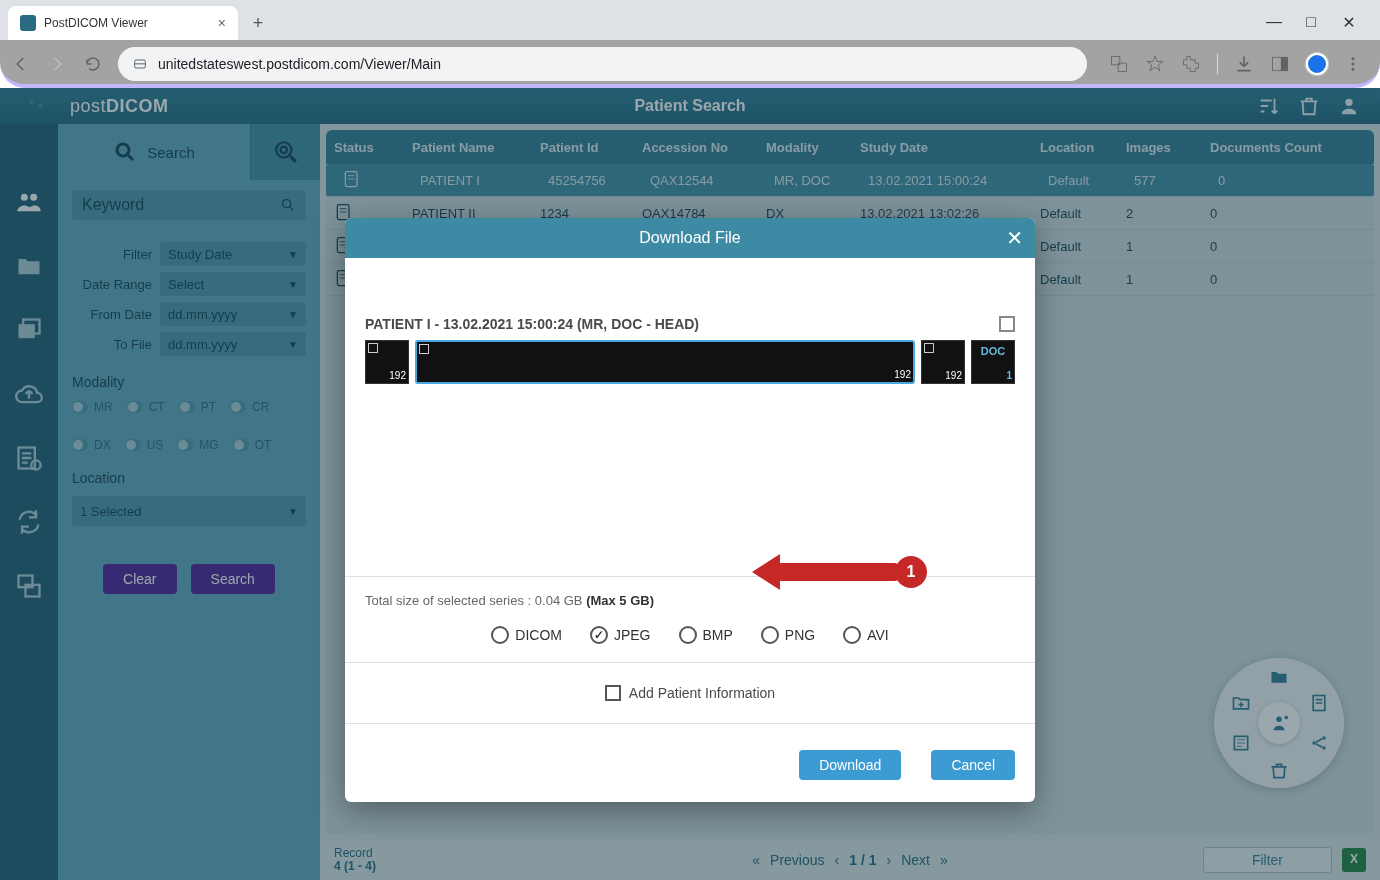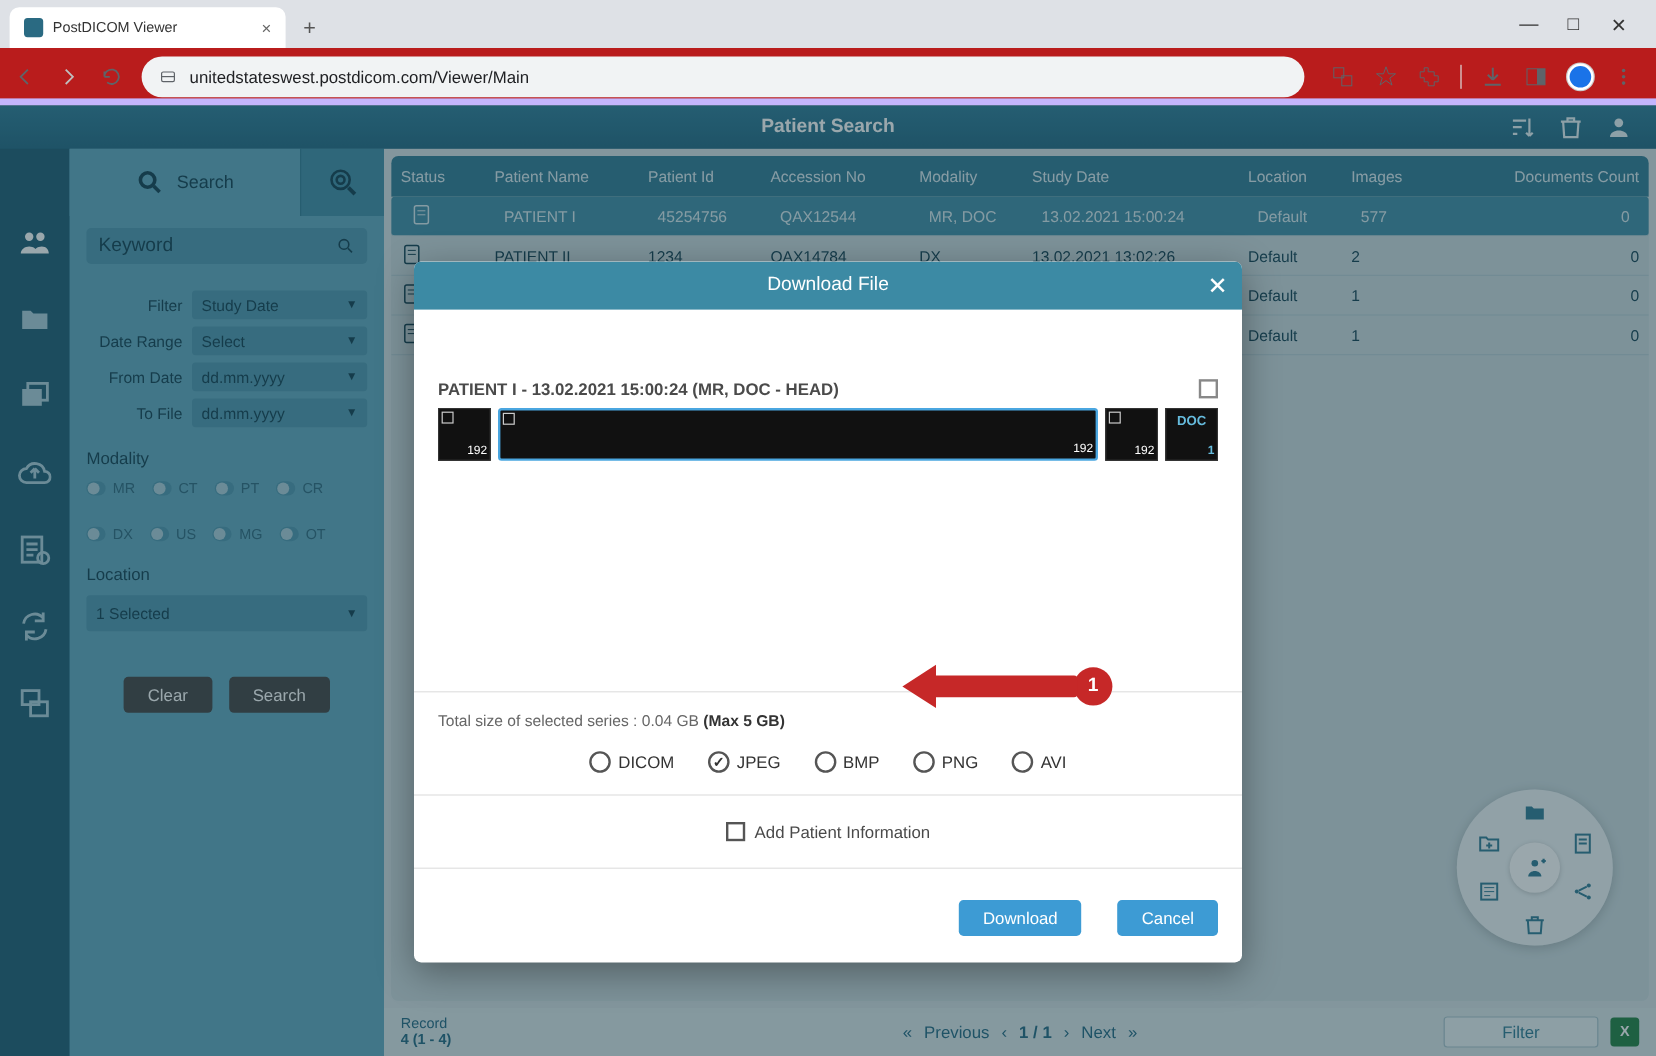--- a/index.html
+++ b/index.html
@@ -1,19 +1,19 @@
 <!DOCTYPE html>
 <html><head>
 <meta charset="utf-8">
 <style>
 * { margin: 0; padding: 0; box-sizing: border-box; font-family: -apple-system, BlinkMacSystemFont, "Segoe UI", sans-serif; }
 body { width: 1380px; height: 880px; background: #fff; position: relative; overflow: hidden; }
 
 
-.browser-chrome { height: 88px; background: #b91c1c; border-bottom: 6px solid #c4b5fd; }
+.browser-chrome { height: 88px; background: #a3a3a3; border-bottom: 4px solid #c4b5fd; border-radius: 25px; }
 .tab-bar { height: 40px; background: #dee1e6; display: flex; align-items: flex-end; padding: 0 8px; }
 .tab { background: #fff; height: 34px; border-radius: 8px 8px 0 0; display: flex; align-items: center; padding: 0 12px; gap: 8px; width: 230px; font-size: 12px; color: #333; }
 .tab-favicon { width: 16px; height: 16px; background:#2a6a82; border-radius:3px; }
 .tab-close { margin-left: auto; color: #666; font-size: 14px; cursor: pointer; }
 .new-tab { width: 28px; height: 28px; display: flex; align-items: center; justify-content: center; color: #555; font-size: 18px; margin-left: 6px; margin-bottom: 3px; }
 .win-controls { margin-left: auto; display: flex; gap: 24px; padding: 0 16px 8px 0; color: #333; }
 .win-controls span { width:14px; text-align:center; }
 
 .nav-bar { height: 48px; display: flex; align-items: center; padding: 0 10px; gap: 14px; }
 .nav-btn { width: 22px; height: 22px; display:flex; align-items:center; justify-content:center; color:#5f6368; }
@@ -56,28 +56,28 @@
 .filter-row label { width:80px; text-align:right; }
 .sel { flex:1; height:24px; background:#4b94ad; border-radius:3px; display:flex; align-items:center; justify-content:space-between; padding:0 8px; font-size:13px; color:#0e3d4f;}
 .sel .chev { font-size:10px;}
 .section-h { margin-top:18px; font-size:14px; }
 .modality-chips { display:flex; flex-wrap:wrap; gap:24px 14px; margin-top:10px; }
 .chip { display:flex; align-items:center; gap:6px; font-size:12px; color:#2b667c; }
 .chip .dot { width:16px; height:12px; background:#4b94ad; border-radius:6px; position:relative; }
 .chip .dot:before { content:''; width:10px; height:10px; background:#a9cdd9; border-radius:50%; position:absolute; left:1px; top:1px;}
 .loc-sel { margin-top:10px; height:30px;gap:28px; }
 .btn-row { display:flex; gap:14px; justify-content:center; margin-top:38px; }
-.p-btn { padding:7px 20px; background:#404040; color:#fff; border:none; border-radius:4px; font-size:14px; cursor:pointer; }
+.p-btn { padding:7px 20px; background:#4c1d95; color:#fff; border:none; border-radius:4px; font-size:14px; cursor:pointer; }
 
 
 .main { flex:1; background:#d5e1e4; display:flex; flex-direction:column; }
 .grid-wrap { margin:6px; border-radius:6px; overflow:hidden; flex:1; display:flex; flex-direction:column; background:#cad9dd;}
 .grid-head { display:flex; background:#2d7992; color:#dbeaf0; font-size:13px; height:34px; align-items:center; }
-.gh { padding:0 8px; font-weight:400;}
-.col-status{width:78px;} .col-pname{width:128px;} .col-pid{width:102px;} .col-acc{width:124px;} .col-mod{width:94px;} .col-date{width:180px;} .col-loc{width:86px;} .col-img{width:84px;} .col-docs{flex:1;text-align:right;}
+.gh { padding:0 8px; font-weight:700;}
+.col-status{width:78px;} .col-pname{width:128px;} .col-pid{width:102px;} .col-acc{width:124px;} .col-mod{width:94px;} .col-date{width:180px;} .col-loc{width:86px;} .col-img{width:84px;} .col-docs{flex:1;}
 .grid-row { display:flex; height:33px; align-items:center; color:#0e3d4f; font-size:13px; border-bottom:1px solid #b6cdd3; }
 .grid-row.sel { background:#3c8aa4; color:#d8e9ee; }
 .grid-row .gc { padding:0 8px; }
 .grid-body { background:#cad9dd; flex:1; }
 
 
 .grid-footer { height:40px; background:#d9e5e8; display:flex; align-items:center; padding:0 14px; color:#1f6680; font-size:13px; }
 .rec-block { line-height:1.1; font-size:12px;}
 .pager { position:absolute; left:50%; transform:translateX(-50%); display:flex; align-items:center; gap:10px; font-size:14px; color:#1f6680;}
 .pager b { font-weight:700;}
@@ -189,20 +189,24 @@
           <circle cx="12" cy="5" r="2"></circle>
           <circle cx="12" cy="12" r="2"></circle>
           <circle cx="12" cy="19" r="2"></circle>
         </svg>
     </div>
   </div>
 </div>
 
 <div class="app">
   <div class="app-header">
+    <div class="logo-area">
+      <div class="logo-swirl"></div>
+      <span class="logo-text">post<b>DICOM</b></span>
+    </div>
     <span class="header-title">Patient Search</span>
     <div class="header-right">
       <svg viewBox="0 0 24 24">
           <path d="M3 6h12M3 12h8M3 18h4M18 4v16m0 0l-3-3m3 3l3-3" stroke="#e8f2f6" stroke-width="2" fill="none"></path>
         </svg>
       <svg viewBox="0 0 24 24">
           <path d="M5 7h14l-1 14H6zM9 7V4h6v3M3 7h18" stroke="#e8f2f6" stroke-width="2" fill="none"></path>
         </svg>
       <svg viewBox="0 0 24 24">
           <circle cx="12" cy="8" r="4"></circle>

